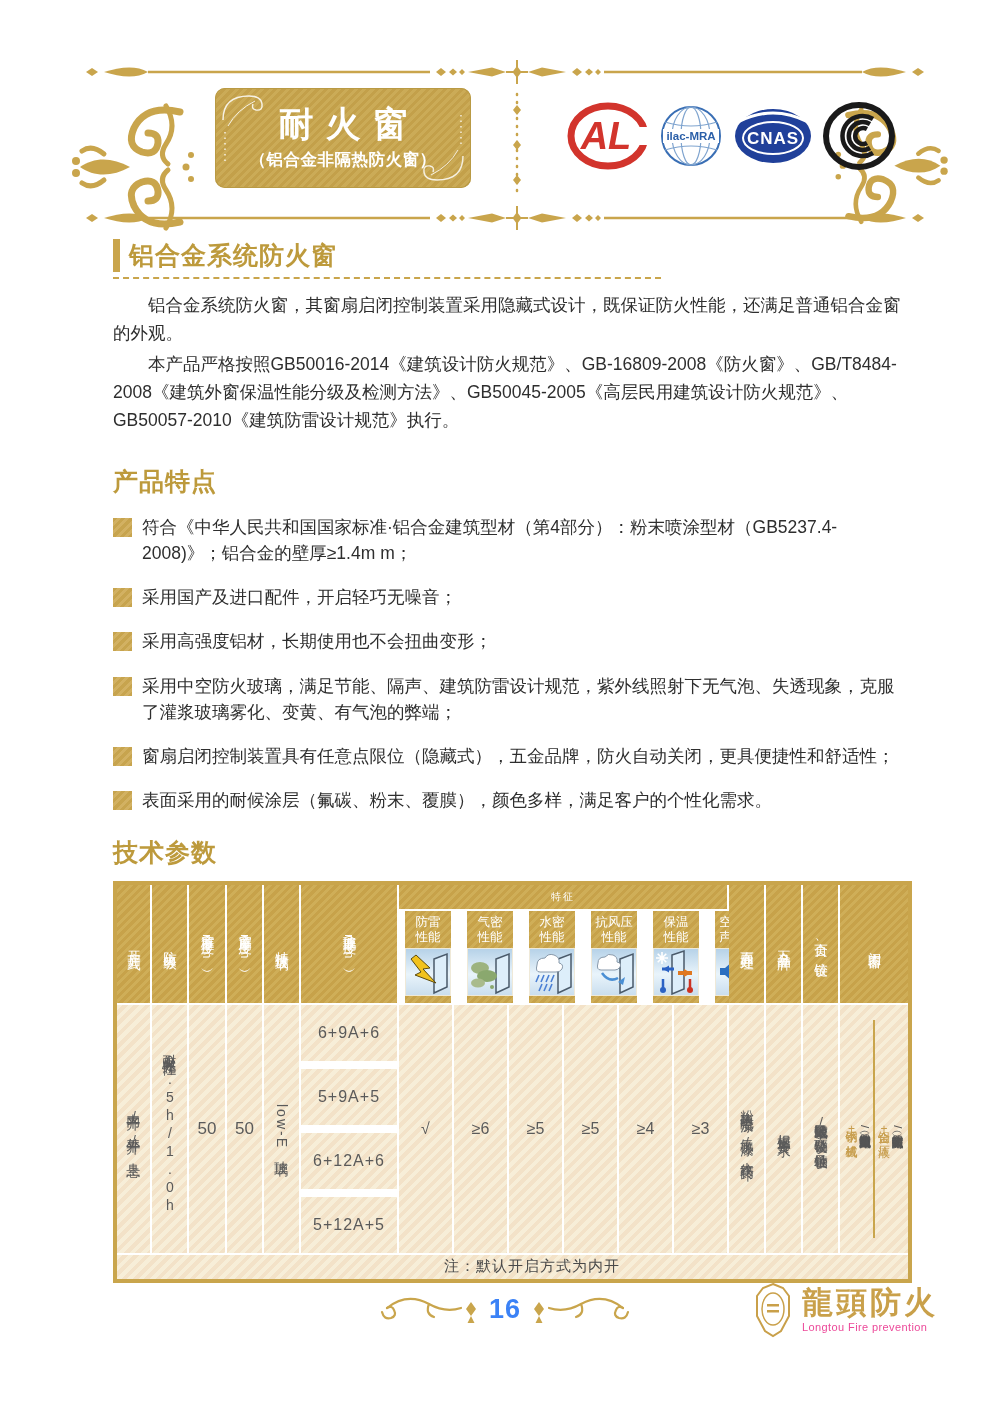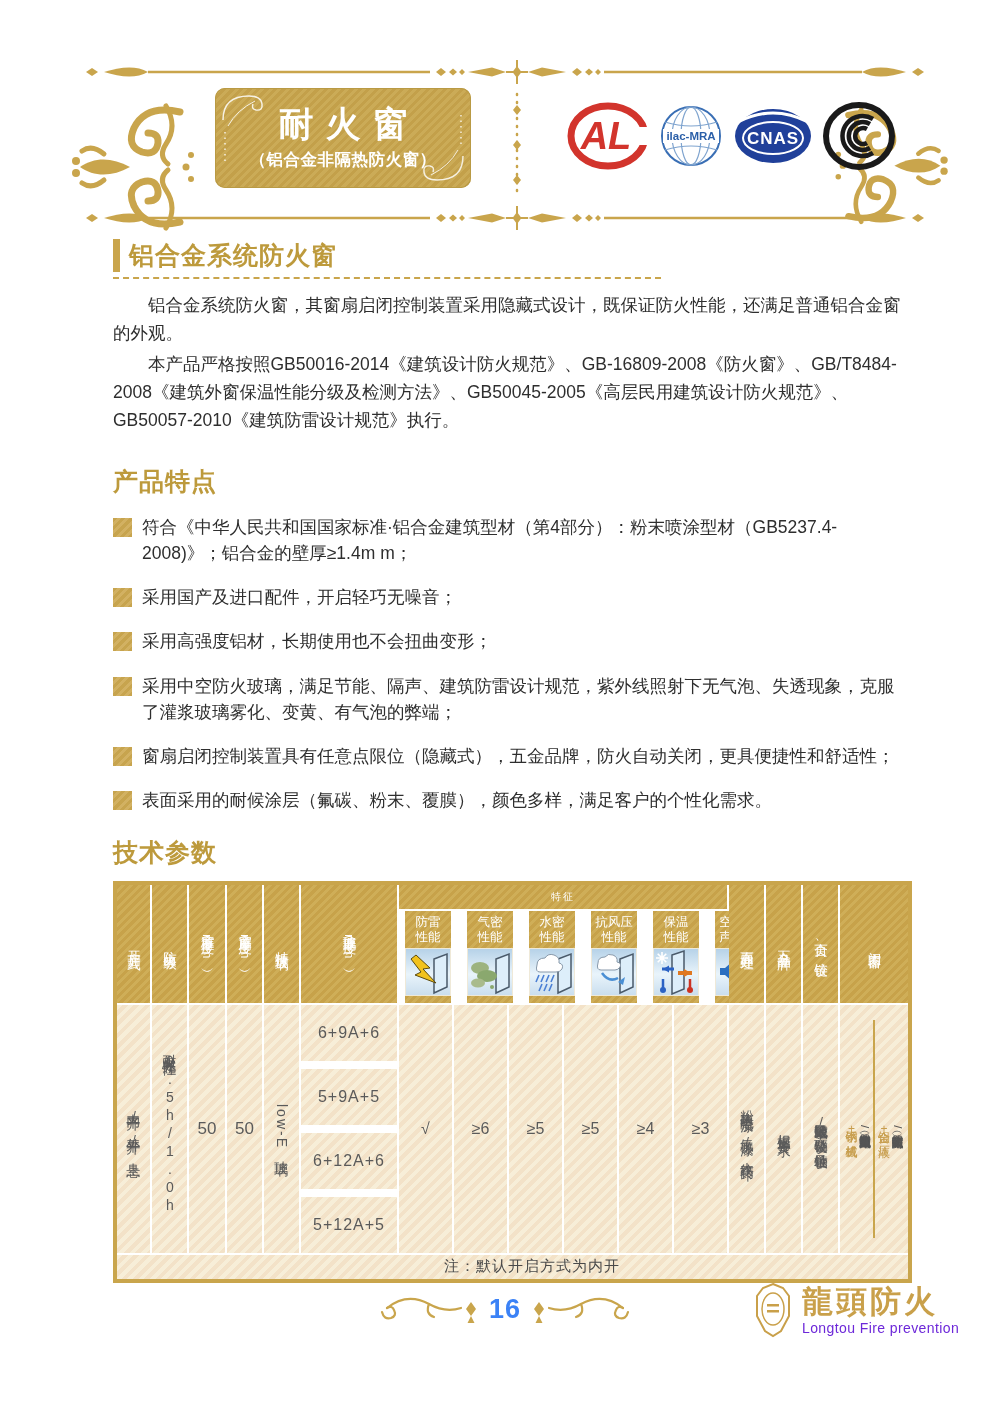--- a/index.html
+++ b/index.html
@@ -75,21 +75,21 @@
   .note-row{grid-column:1/-1;display:flex;align-items:center;justify-content:center;
             font-size:15px;color:#4a4a4a;letter-spacing:1px;padding-left:39px;}
 
   
   .footer{position:absolute;left:0;top:1282px;width:1000px;height:70px;}
   .page-flourish{position:absolute;left:360px;top:6px;width:290px;display:flex;align-items:center;justify-content:center;gap:6px;}
   .page-num{color:#3b82f6;font-size:27px;font-weight:bold;letter-spacing:1px;}
   .brand{position:absolute;left:752px;top:0;display:flex;align-items:center;gap:8px;}
   .brand-text{display:flex;flex-direction:column;line-height:1;}
   .brand-cn{color:#c9a04a;font-size:31px;font-weight:bold;letter-spacing:3px;}
-  .brand-en{color:#6d28d9;font-size:14px;margin-top:4px;letter-spacing:.4px;}
+  .brand-en{color:#ec4899;font-size:11px;margin-top:4px;letter-spacing:.4px;}
 </style>
 </head>
 <body>
 
 <div class="page">
 
   <div class="frame">
     <svg class="frame-svg" viewBox="0 0 1000 183">
       <g stroke="#c9a54c" fill="#c9a54c">
         <g id="hrule">

